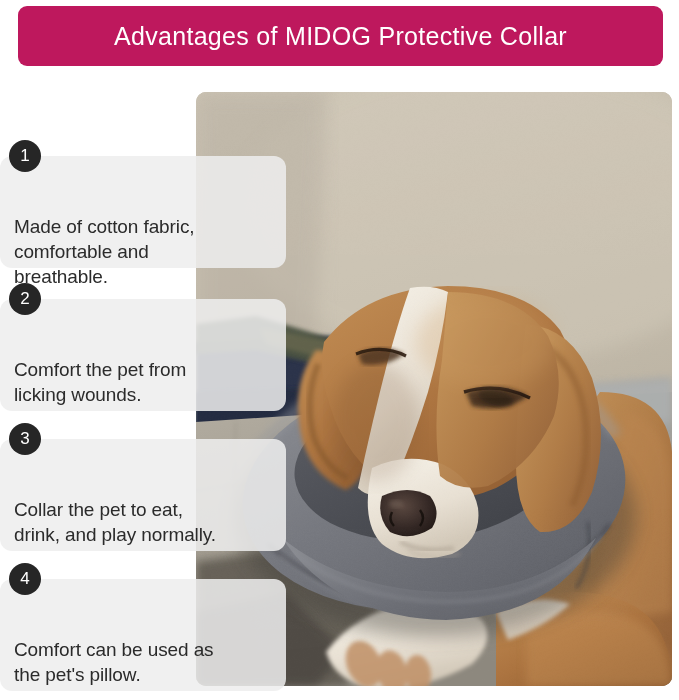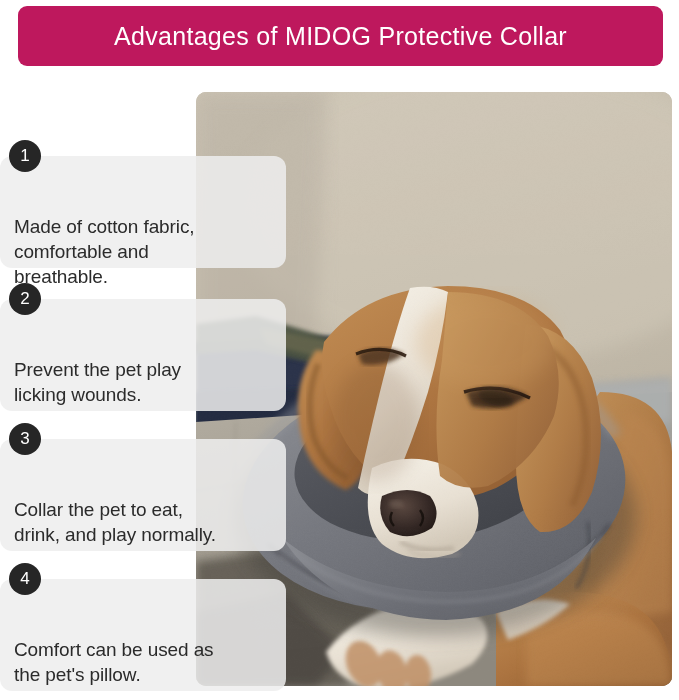--- a/index.html
+++ b/index.html
@@ -292,21 +292,21 @@
     <div class="feature-panel"></div>
     <div class="feature-badge">1</div>
     <div class="feature-text">Made of cotton fabric,
 comfortable and
 breathable.</div>
   </div>
 
   <div class="feature-item f2">
     <div class="feature-panel"></div>
     <div class="feature-badge">2</div>
-    <div class="feature-text">Prevent the pet play
+    <div class="feature-text">Comfort the pet from
 licking wounds.</div>
   </div>
 
   <div class="feature-item f3">
     <div class="feature-panel"></div>
     <div class="feature-badge">3</div>
     <div class="feature-text">Collar the pet to eat,
 drink, and play normally.</div>
   </div>
 

